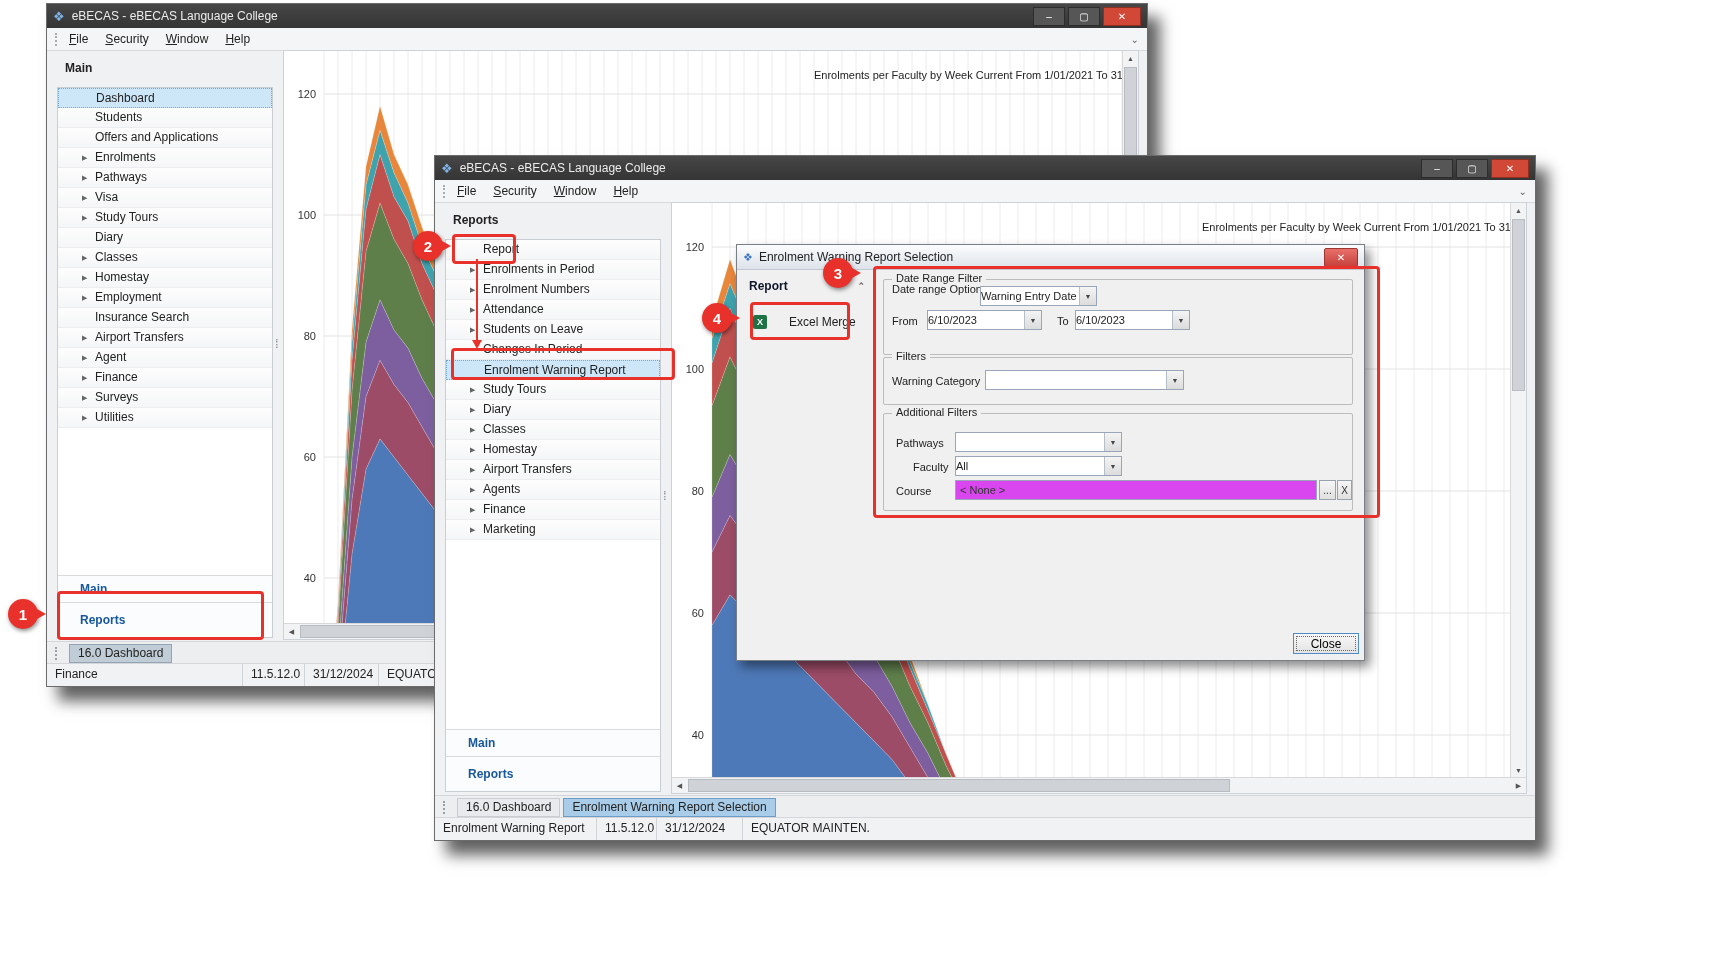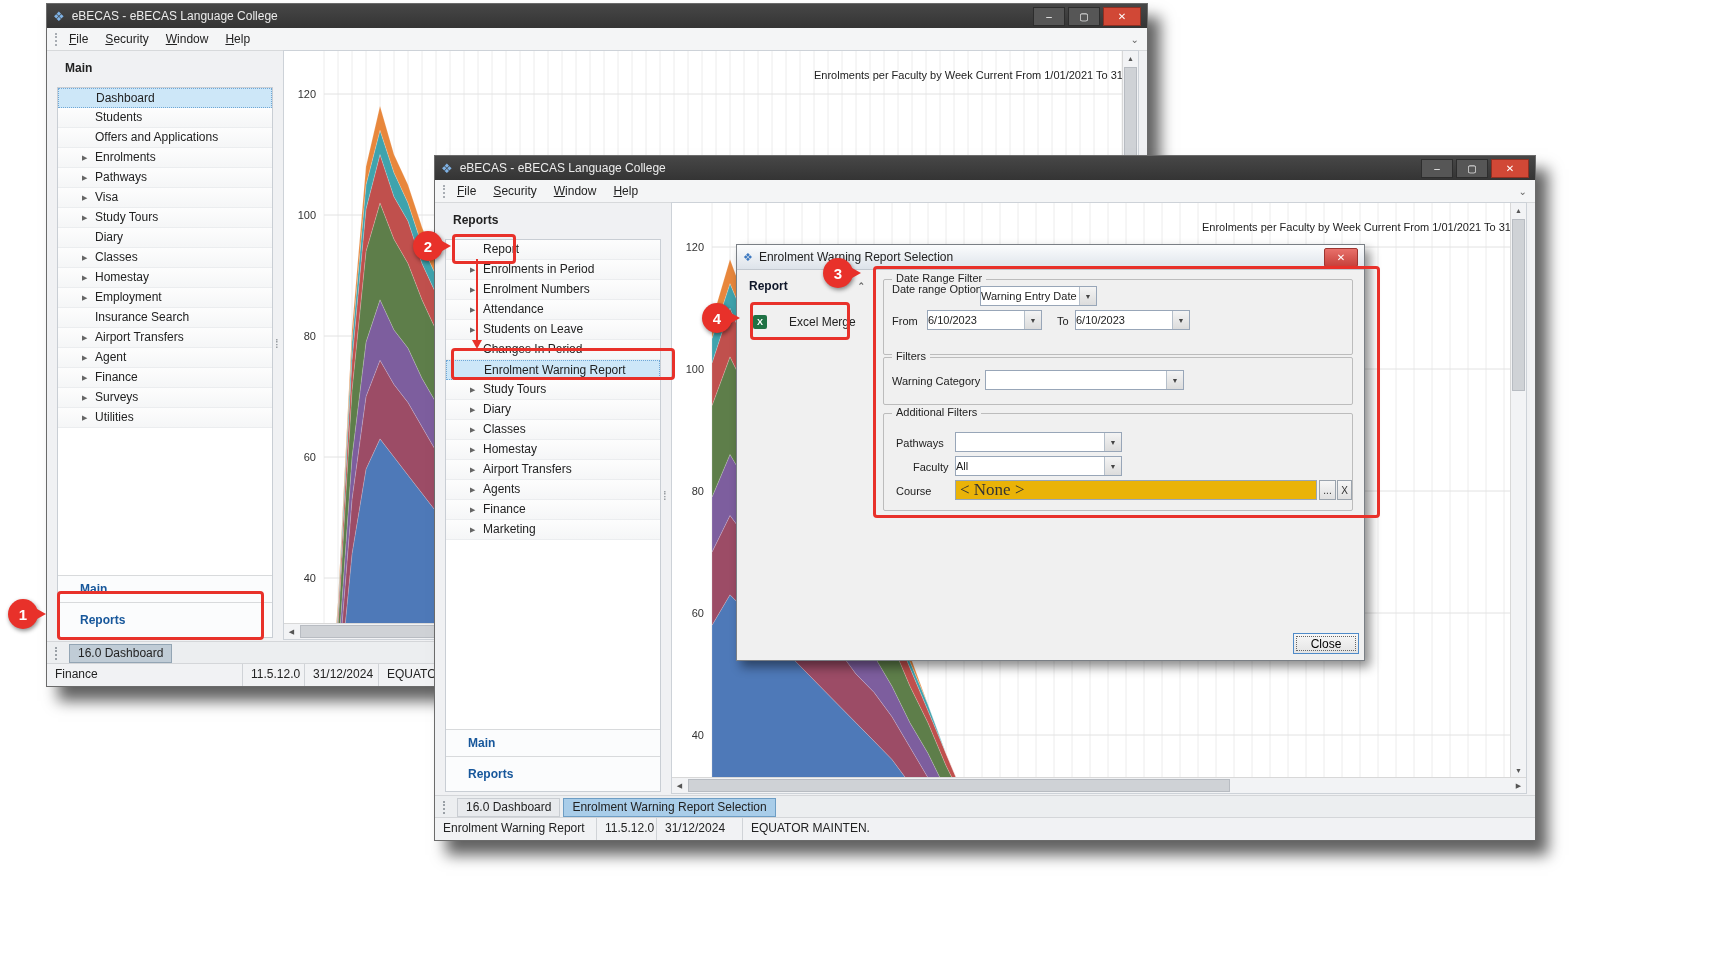--- a/index.html
+++ b/index.html
@@ -117,23 +117,23 @@
         border-left:1px solid #b5bfca;display:flex;align-items:center;justify-content:center;
         font-size:7px;color:#444;}
   .cbtn::before{content:"▼";}
   .g1 .l-opt{left:8px;top:3px;}   .g1 .c-opt{left:96px;top:6px;width:117px;}
   .g1 .l-from{left:8px;top:35px;}  .g1 .c-from{left:43px;top:30px;width:115px;}
   .g1 .l-to{left:173px;top:35px;}  .g1 .c-to{left:191px;top:30px;width:115px;}
   .g2 .l-wc{left:8px;top:17px;}    .g2 .c-wc{left:101px;top:12px;width:199px;}
   .g3 .l-loc{left:12px;top:23px;}  .g3 .c-loc{left:71px;top:18px;width:167px;}
   .g3 .l-fac{left:29px;top:47px;}  .g3 .c-fac{left:71px;top:42px;width:167px;}
   .g3 .l-course{left:12px;top:71px;}
-  .textbox{position:absolute;left:71px;top:66px;width:362px;height:20px;background:#eab308;
-           border:1px solid #98a6b8;font-size:17px;display:flex;align-items:center;
-           padding-left:4px;box-sizing:border-box;color:#333;font-family:Liberation Serif, serif;}
+  .textbox{position:absolute;left:71px;top:66px;width:362px;height:20px;background:#d946ef;
+           border:1px solid #98a6b8;font-size:11px;display:flex;align-items:center;
+           padding-left:4px;box-sizing:border-box;color:#333;}
   .mini-btn{position:absolute;top:66px;height:20px;background:linear-gradient(#f6f6f6,#e0e0e0);
             border:1px solid #9aa3ad;font-size:10px;display:flex;align-items:center;
             justify-content:center;color:#333;box-sizing:border-box;}
   .btn-browse{left:435px;width:17px;}
   .btn-clear{left:453px;width:15px;}
   .close-btn{position:absolute;left:556px;top:388px;width:66px;height:21px;
              background:linear-gradient(#f7f7f7,#e4e4e4);border:1px solid #4f8bc9;
              outline:1px dotted #666;outline-offset:-4px;font-size:12px;
              font-family:"Liberation Sans",sans-serif;}
 

